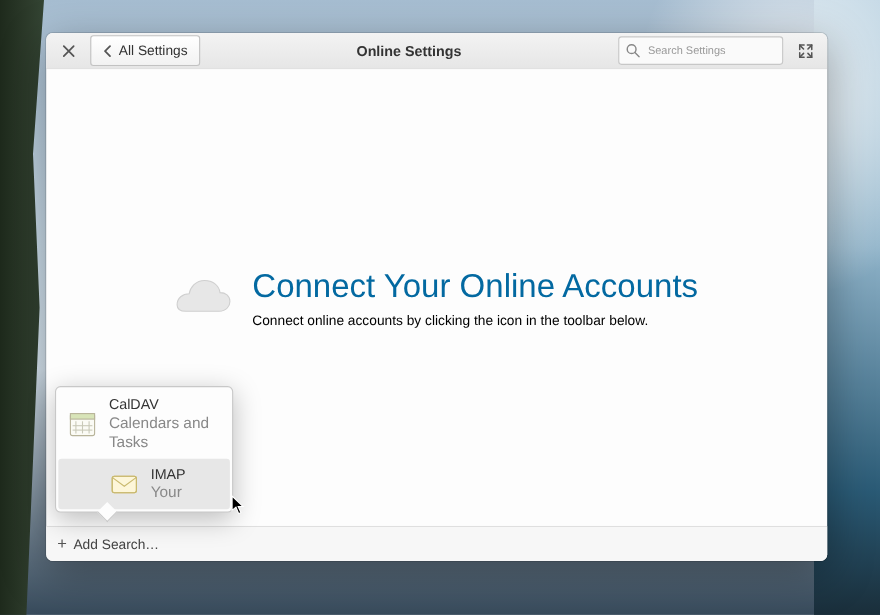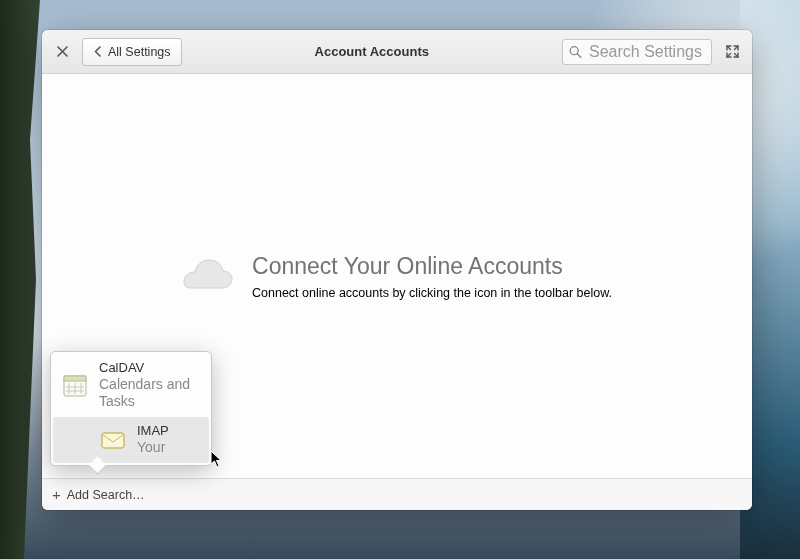--- a/index.html
+++ b/index.html
@@ -28,21 +28,21 @@
     position: absolute;
     top: 30px; left: 42px;
     width: 710px; height: 480px;
     background: #fdfdfd;
     border-radius: 6px;
     box-shadow: 0 10px 40px rgba(0,0,0,0.35), 0 0 0 1px rgba(0,0,0,0.12);
     display: flex; flex-direction: column;
     overflow: visible;
   }
   .titlebar {
-    height: 44px;
+    height: 33px;
     background: linear-gradient(to bottom, #f3f3f3, #e6e6e6);
     border-bottom: 1px solid #d1d1d1;
     border-radius: 6px 6px 0 0;
     display: flex; align-items: center;
     padding: 0 8px;
     gap: 8px;
   }
   .close-btn {
     width: 24px; height: 24px;
     border-radius: 3px;
@@ -67,21 +67,21 @@
   }
   .search-wrap {
     position: relative;
   }
   .search-input {
     width: 150px; height: 26px;
     border: 1px solid #c7c7c7;
     border-radius: 3px;
     background: #fafafa;
     padding: 0 8px 0 26px;
-    font-size: 16px; color: #555;
+    font-size: 10px; color: #555;
   }
   .search-input::placeholder { color: #999; }
   .search-icon {
     position: absolute; left: 7px; top: 50%; transform: translateY(-50%);
     width: 13px; height: 13px; color: #888;
   }
   .expand-btn {
     width: 24px; height: 24px;
     display: flex; align-items: center; justify-content: center;
     color: #555; cursor: pointer;
@@ -94,21 +94,21 @@
     color: #555;
     position: relative;
   }
   .cloud-icon {
     color: #cfcfcf;
   }
   .empty-row {
     display: flex; align-items: center; gap: 18px;
   }
   .empty-text h1 {
-    font-size: 23px; font-weight: 400; color: #737373; margin-bottom: 6px;
+    font-size: 30px; font-weight: 400; color: #0369a1; margin-bottom: 6px;
   }
   .empty-text p {
     font-size: 12.5px; color: #000000;
   }
 
   .bottom-bar {
     height: 32px;
     border-top: 1px solid #dcdcdc;
     background: #f7f7f7;
     display: flex; align-items: center;
@@ -198,21 +198,21 @@
       <svg width="11" height="11" viewBox="0 0 11 11">
           <path d="M1 1 L10 10 M10 1 L1 10" stroke="#555" stroke-width="1.6" stroke-linecap="round"></path>
         </svg>
     </div>
     <button class="back-btn">
       <svg width="11" height="11" viewBox="0 0 11 11">
           <path d="M7 1 L2.5 5.5 L7 10" stroke="#555" stroke-width="1.6" fill="none" stroke-linecap="round" stroke-linejoin="round"></path>
         </svg>
       <span>All Settings</span>
     </button>
-    <div class="title">Account Accounts</div>
+    <div class="title">Online Settings</div>
     <div class="search-wrap">
       <span class="search-icon">
         <svg width="13" height="13" viewBox="0 0 13 13">
             <circle cx="5.2" cy="5.2" r="4" stroke="#888" stroke-width="1.3" fill="none"></circle>
             <path d="M8.2 8.2 L12 12" stroke="#888" stroke-width="1.3" stroke-linecap="round"></path>
           </svg>
       </span>
       <input class="search-input" type="text" placeholder="Search Settings" style="">
     </div>
     <div class="expand-btn">

